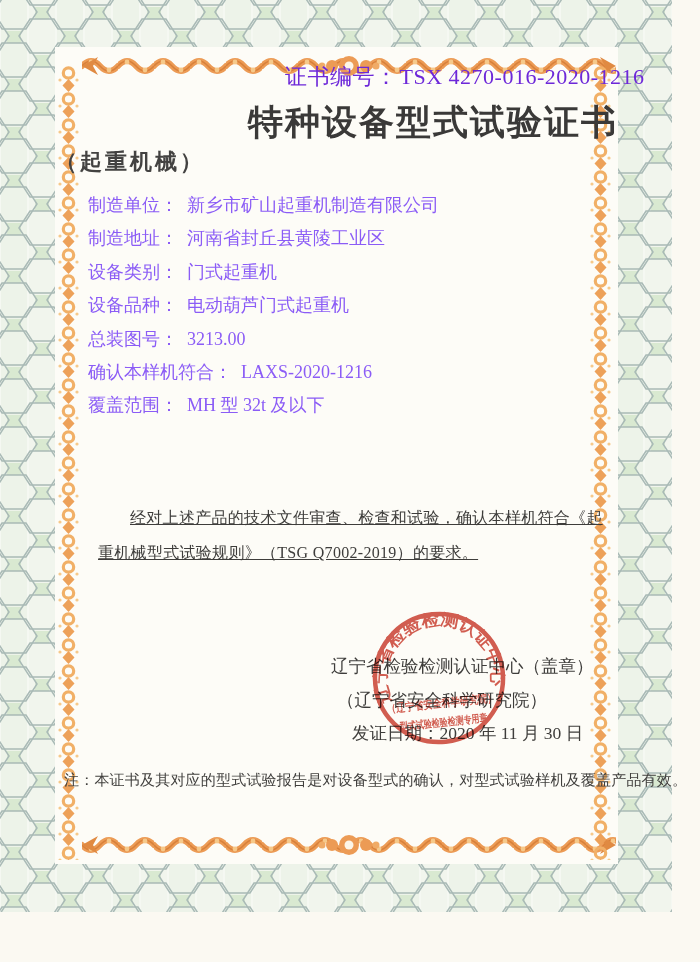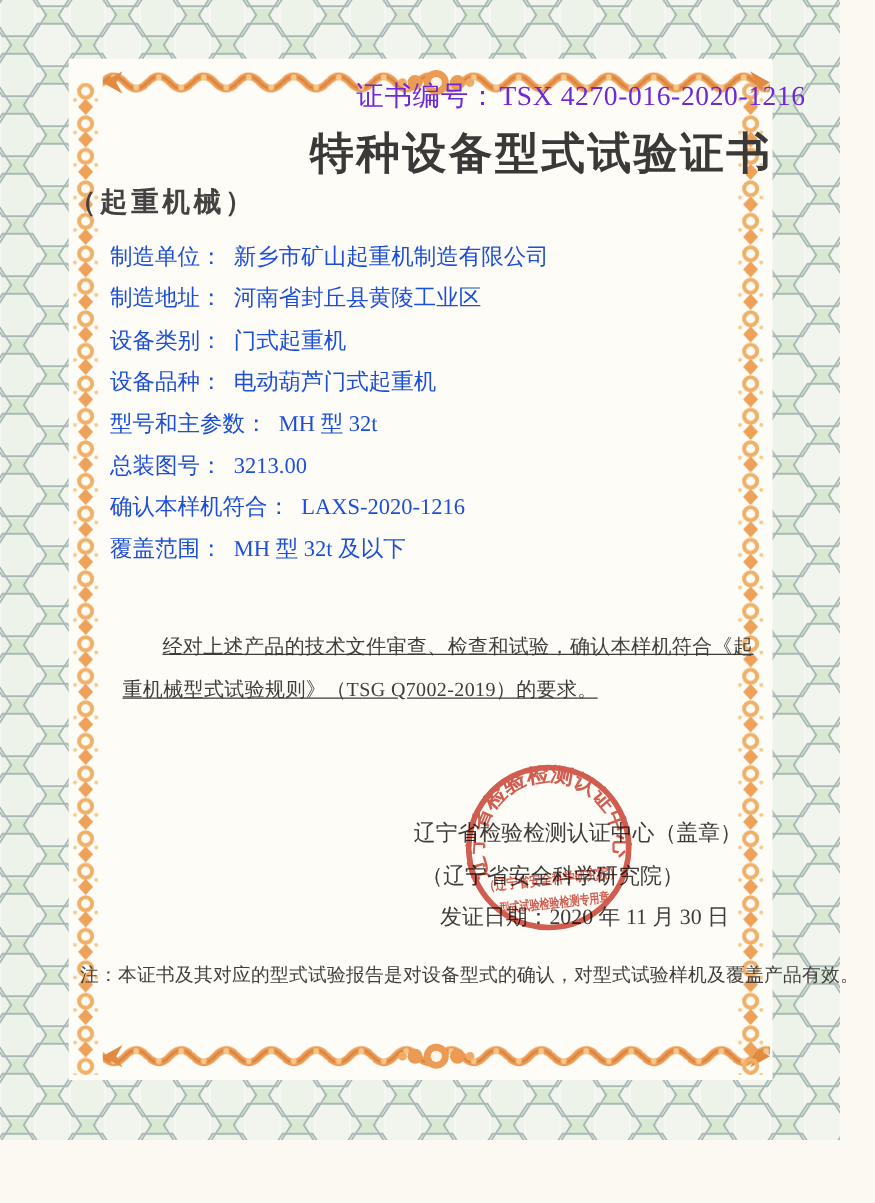--- a/index.html
+++ b/index.html
@@ -33,21 +33,21 @@
     letter-spacing:2px;
   }
   .subtitle{
     position:absolute;left:55px;top:147px;width:563px;
     font-size:22px;font-weight:bold;color:#434241;
     letter-spacing:3px;
   }
 
   .fields{
     position:absolute;left:88px;top:189px;width:500px;
-    font-size:18px;color:#1d4ed8;
+    font-size:18px;color:#8b5cf6;
   }
   .fields .row{line-height:33.4px;white-space:nowrap;}
   .fields .lbl{margin-right:9px;}
 
   .statement{
     position:absolute;left:86px;top:488px;width:507px;margin:12px;
     font-size:16px;line-height:35px;color:#3e3d3b;
     text-indent:2em;letter-spacing:.3px;text-decoration:underline;
   }
 
@@ -172,21 +172,20 @@
   </div>
 
   <h1 class="title">特种设备型式试验证书</h1>
   <div class="subtitle">（起重机械）</div>
 
   <div class="fields">
     <div class="row"><span class="lbl">制造单位：</span><span class="val">新乡市矿山起重机制造有限公司</span></div>
     <div class="row"><span class="lbl">制造地址：</span><span class="val">河南省封丘县黄陵工业区</span></div>
     <div class="row"><span class="lbl">设备类别：</span><span class="val">门式起重机</span></div>
     <div class="row"><span class="lbl">设备品种：</span><span class="val">电动葫芦门式起重机</span></div>
-    <div class="row"><span class="lbl">型号和主参数：</span><span class="val">MH 型 32t</span></div>
     <div class="row"><span class="lbl">总装图号：</span><span class="val">3213.00</span></div>
     <div class="row"><span class="lbl">确认本样机符合：</span><span class="val">LAXS-2020-1216</span></div>
     <div class="row"><span class="lbl">覆盖范围：</span><span class="val">MH 型 32t 及以下</span></div>
   </div>
 
   <p class="statement">经对上述产品的技术文件审查、检查和试验，确认本样机符合《起重机械型式试验规则》（TSG Q7002-2019）的要求。</p>
 
   <div class="issuer">
     <div class="l1">辽宁省检验检测认证中心（盖章）</div>
     <div class="l2">（辽宁省安全科学研究院）</div>

